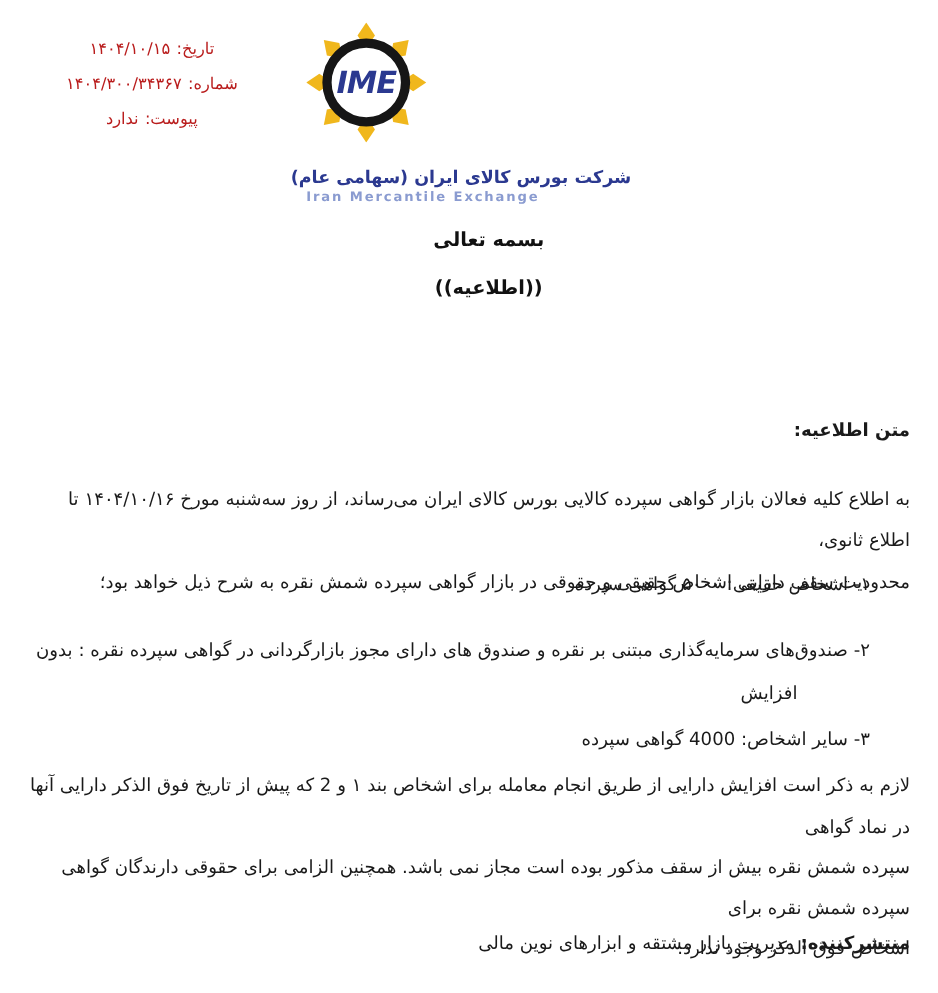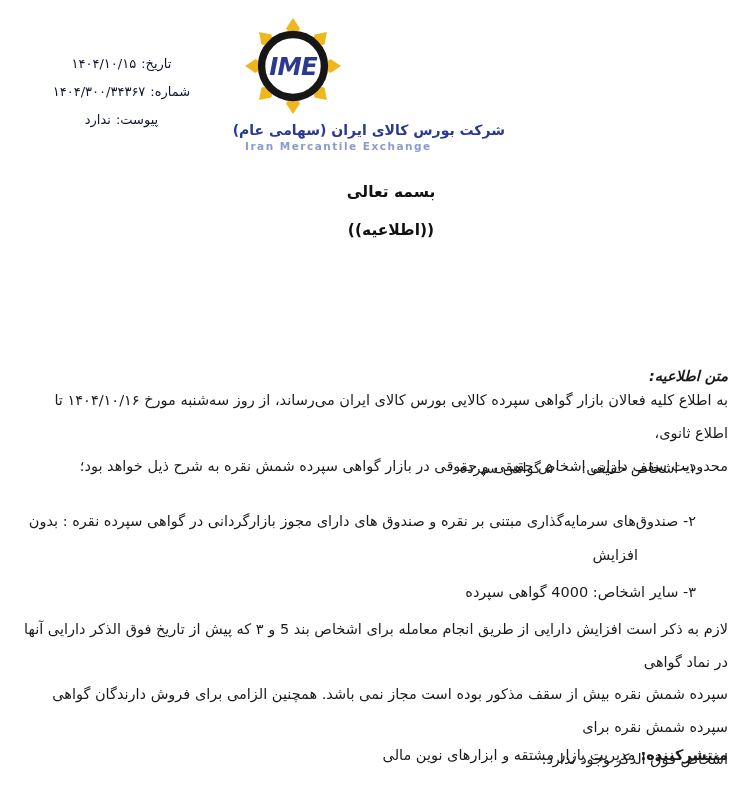--- a/index.html
+++ b/index.html
@@ -19,39 +19,38 @@
   }
 
   
   .meta {
     position: absolute;
     top: 26px;
     left: 24px;
     width: 195px;
     text-align: center;
     font-size: 13px;
-    color: #0f172a;
+    color: #b91c1c;
     direction: rtl;
-    margin-top: 24px;
   }
   .meta-row { line-height: 28px; white-space: nowrap; }
   .m-lbl { margin-left: 5px; }
 
   
   .logo {
     position: absolute;
     top: 18px;
     left: 50%;
     transform: translateX(-50%);
     width: 260px;
     text-align: left;
   }
   .logo-mark { width: 96px; height: 96px; display: inline-block; }
   .brand-fa {
-    margin-top: 4px;
+    margin-top: 16px;
     font-size: 14px;
     font-weight: bold;
     color: #2b3990;
     white-space: nowrap;
   }
   .brand-en {
     margin-top: 2px;
     font-size: 10.5px;
     font-weight: bold;
     letter-spacing: 1.5px;
@@ -82,21 +81,21 @@
     font-size: 14.5px;
     line-height: 22px;
     text-align: right;
     color: #1a1a1a;
   }
   .lbl { font-weight: bold; margin-left: 5px; }
   .bold { font-weight: bold; }
 
   .subject   { top: 269px; }
   .audience  { top: 308px; }
-  .body-label{ top: 365px; font-style: italic; }
+  .body-label{ top: 334px; }
 
   .intro { top: 384px; }
   .intro .pline { line-height: 33px; }
 
   .list-item { padding-right: 32px; }
   .item-1    { top: 457px; }
   .item-2-l1 { top: 510px; }
   .item-2-l2 { top: 544px; padding-right: 90px; }
   .item-3    { top: 581px; }
 
@@ -150,22 +149,22 @@
     <div class="pline">به اطلاع کلیه فعالان بازار گواهی سپرده کالایی بورس کالای ایران می‌رساند، از روز سه‌شنبه مورخ ۱۴۰۴/۱۰/۱۶ تا اطلاع ثانوی،</div>
     <div class="pline">محدودیت سقف دارایی اشخاص حقیقی و حقوقی در بازار گواهی سپرده شمش نقره به شرح ذیل خواهد بود؛</div>
   </div>
 
   <div class="line list-item item-1">۱- اشخاص حقیقی: ۵۰۰۰ گواهی سپرده</div>
   <div class="line list-item item-2-l1">۲- صندوق‌های سرمایه‌گذاری مبتنی بر نقره و صندوق های دارای مجوز بازارگردانی در گواهی سپرده نقره : بدون</div>
   <div class="line list-item item-2-l2">افزایش</div>
   <div class="line list-item item-3">۳- سایر اشخاص: 4000 گواهی سپرده</div>
 
   <div class="line closing">
-    <div class="pline">لازم به ذکر است افزایش دارایی از طریق انجام معامله برای اشخاص بند 5 و ۳ که پیش از تاریخ فوق الذکر دارایی آنها در نماد گواهی</div>
-    <div class="pline">سپرده شمش نقره بیش از سقف مذکور بوده است مجاز نمی باشد. همچنین الزامی برای فروش دارندگان گواهی سپرده شمش نقره برای</div>
+    <div class="pline">لازم به ذکر است افزایش دارایی از طریق انجام معامله برای اشخاص بند ۱ و 2 که پیش از تاریخ فوق الذکر دارایی آنها در نماد گواهی</div>
+    <div class="pline">سپرده شمش نقره بیش از سقف مذکور بوده است مجاز نمی باشد. همچنین الزامی برای حقوقی دارندگان گواهی سپرده شمش نقره برای</div>
     <div class="pline">اشخاص فوق الذکر وجود ندارد.</div>
   </div>
 
   <div class="line publisher">
     <span class="lbl">منتشرکننده:</span><span>مدیریت بازار مشتقه و ابزارهای نوین مالی</span>
   </div>
 
 </div>
 
 </body></html>

